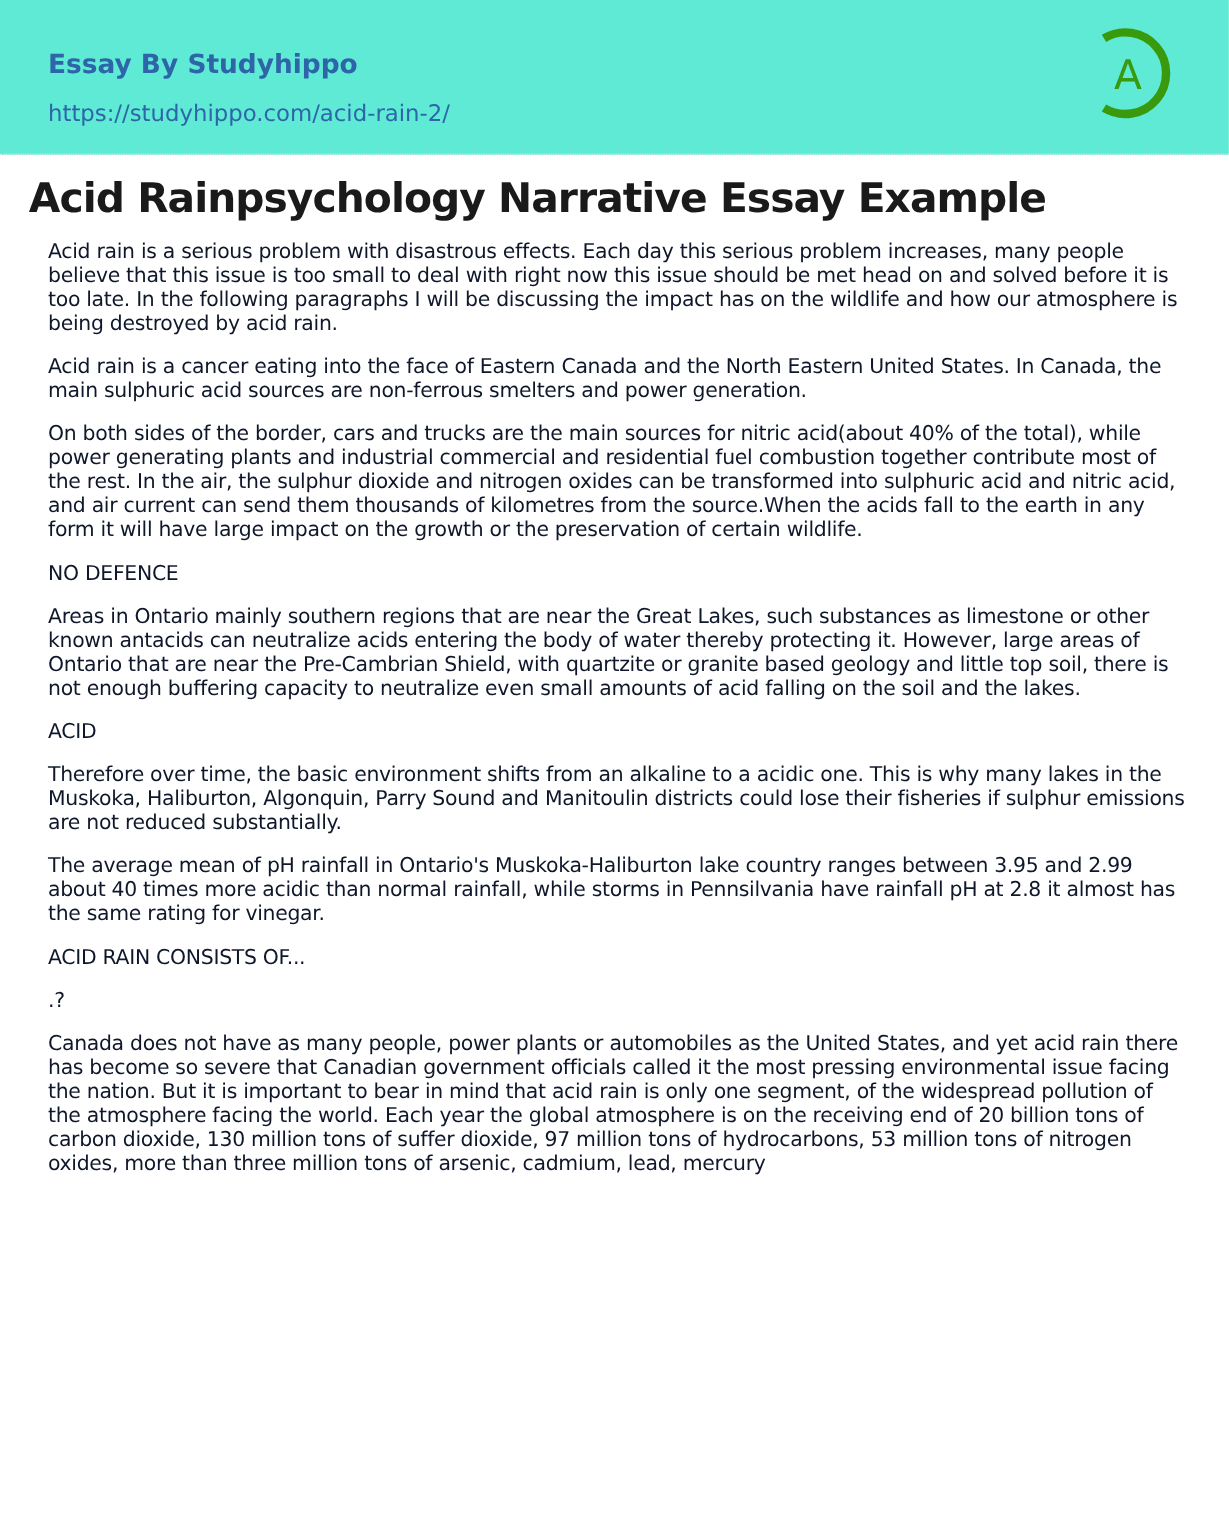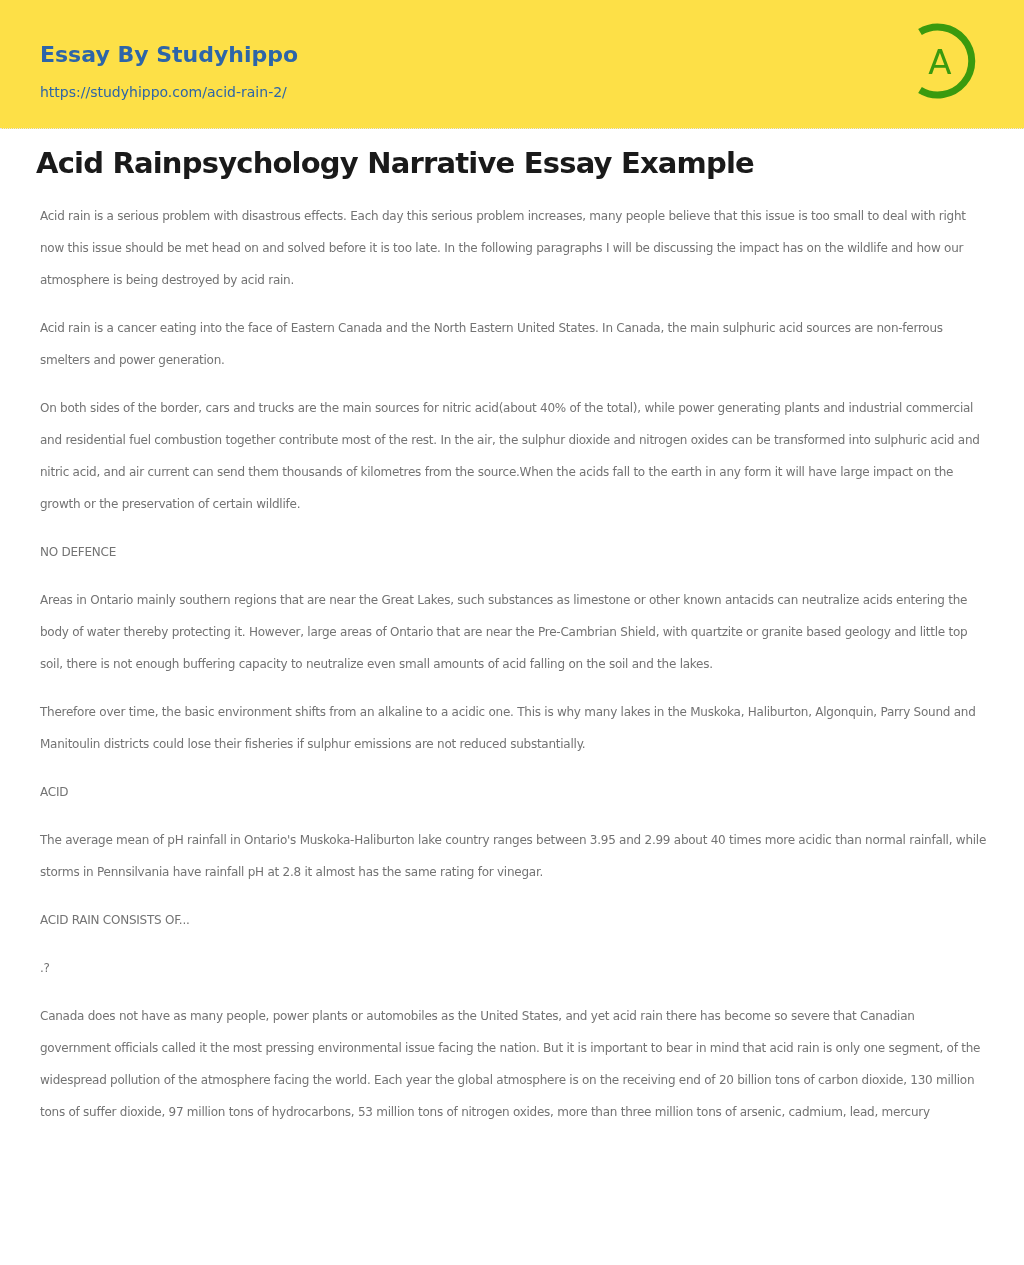--- a/index.html
+++ b/index.html
@@ -1,46 +1,46 @@
 <!DOCTYPE html>
 <html><head>
 <meta charset="utf-8">
 <style>
   html, body { margin: 0; padding: 0; background: #ffffff; }
   body { width: 1024px; height: 1265px; overflow: hidden; font-family: "DejaVu Sans", sans-serif; color: #333333; }
   .header {
     position: relative;
     height: 129px;
-    background: #fde047;
+    background: #5eead4;
     border-bottom: 1px dotted #e6e9ef;
     box-sizing: border-box;
   }
   .brand {
     position: absolute; left: 40px; top: 42px;
     font-family: "DejaVu Sans", sans-serif;
     font-weight: bold; font-size: 22px; color: #2d65a8; letter-spacing: 0;
   }
   .url {
     position: absolute; left: 40px; top: 84px;
-    font-size: 14px; color: #2d65a8; text-decoration: none;
+    font-size: 19px; color: #2d65a8; text-decoration: none;
   }
   .logo { position: absolute; left: 912px; top: 18px; width: 74px; height: 86px; }
   h1 {
     margin: 0; padding-top: 146px - 129px;
     font-family: "DejaVu Sans", sans-serif;
-    font-weight: bold; font-size: 29px; color: #1a1a1a;
+    font-weight: bold; font-size: 34px; color: #1a1a1a;
     letter-spacing: -0.8px;
-    position: absolute; left: 36px; top: 146px; white-space: nowrap;
+    position: absolute; left: 24px; top: 146px; white-space: nowrap;
   }
   .content {
     position: absolute; left: 40px; top: 200px; width: 948px;
   }
   .content p {
     margin: 0 0 16px 0;
-    font-size: 12px; line-height: 32px; color: #737373;
+    font-size: 17px; line-height: 20px; color: #0f172a;
     letter-spacing: -0.25px;
   }
 </style>
 </head>
 <body>
 
 <div class="header">
   <div class="brand">Essay By Studyhippo</div>
   <a class="url">https://studyhippo.com/acid-rain-2/</a>
   <svg class="logo" viewBox="0 0 74 86">
@@ -50,19 +50,19 @@
 </div>
 
 <h1>Acid Rainpsychology Narrative Essay Example</h1>
 
 <div class="content">
   <p>Acid rain is a serious problem with disastrous effects. Each day this serious problem increases, many people believe that this issue is too small to deal with right now this issue should be met head on and solved before it is too late. In the following paragraphs I will be discussing the impact has on the wildlife and how our atmosphere is being destroyed by acid rain.</p>
   <p>Acid rain is a cancer eating into the face of Eastern Canada and the North Eastern United States. In Canada, the main sulphuric acid sources are non-ferrous smelters and power generation.</p>
   <p>On both sides of the border, cars and trucks are the main sources for nitric acid(about 40% of the total), while power generating plants and industrial commercial and residential fuel combustion together contribute most of the rest. In the air, the sulphur dioxide and nitrogen oxides can be transformed into sulphuric acid and nitric acid, and air current can send them thousands of kilometres from the source.When the acids fall to the earth in any form it will have large impact on the growth or the preservation of certain wildlife.</p>
   <p>NO DEFENCE</p>
   <p>Areas in Ontario mainly southern regions that are near the Great Lakes, such substances as limestone or other known antacids can neutralize acids entering the body of water thereby protecting it. However, large areas of Ontario that are near the Pre-Cambrian Shield, with quartzite or granite based geology and little top soil, there is not enough buffering capacity to neutralize even small amounts of acid falling on the soil and the lakes.</p>
+  <p>ACID</p>
   <p>Therefore over time, the basic environment shifts from an alkaline to a acidic one. This is why many lakes in the Muskoka, Haliburton, Algonquin, Parry Sound and Manitoulin districts could lose their fisheries if sulphur emissions are not reduced substantially.</p>
-  <p>ACID</p>
   <p>The average mean of pH rainfall in Ontario's Muskoka-Haliburton lake country ranges between 3.95 and 2.99 about 40 times more acidic than normal rainfall, while storms in Pennsilvania have rainfall pH at 2.8 it almost has the same rating for vinegar.</p>
   <p>ACID RAIN CONSISTS OF...</p>
   <p>.?</p>
   <p>Canada does not have as many people, power plants or automobiles as the United States, and yet acid rain there has become so severe that Canadian government officials called it the most pressing environmental issue facing the nation. But it is important to bear in mind that acid rain is only one segment, of the widespread pollution of the atmosphere facing the world. Each year the global atmosphere is on the receiving end of 20 billion tons of carbon dioxide, 130 million tons of suffer dioxide, 97 million tons of hydrocarbons, 53 million tons of nitrogen oxides, more than three million tons of arsenic, cadmium, lead, mercury</p>
 </div>
 
 </body></html>

